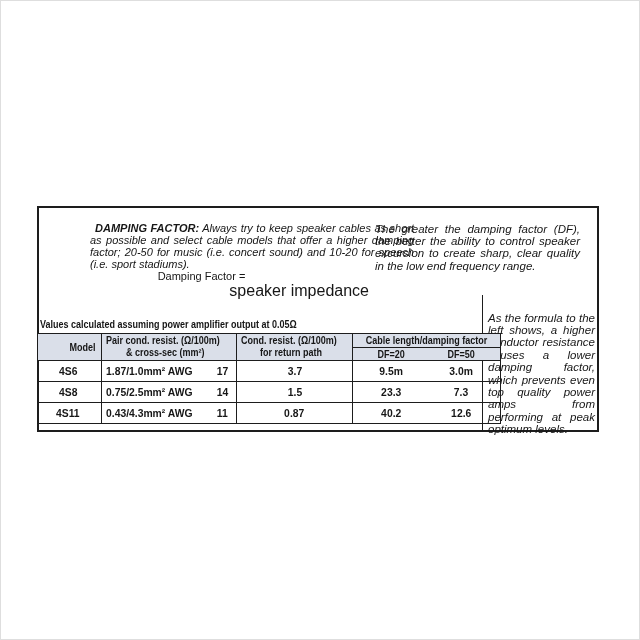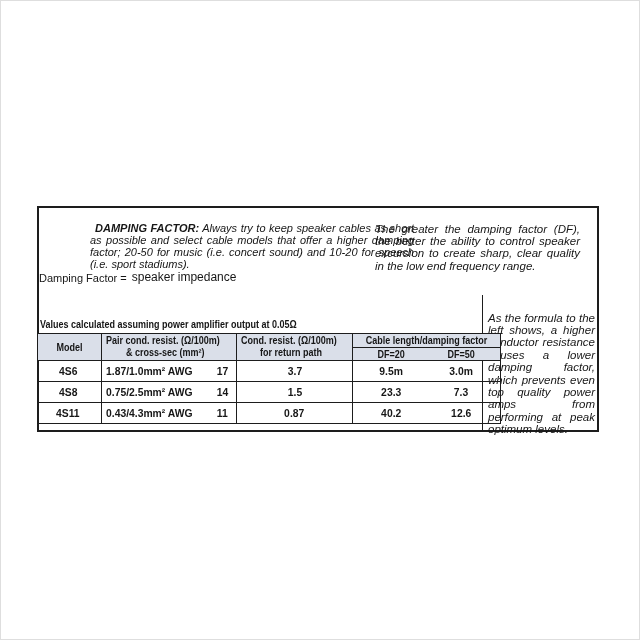--- a/index.html
+++ b/index.html
@@ -17,23 +17,23 @@
     position:absolute;left:11px;top:4px;width:324px;
     font-style:italic;font-size:11px;line-height:1.08;
     text-align:justify;text-indent:5px;margin-left:40px;
   }
   .intro .hd{font-weight:bold;}
   .df-benefit{
     position:absolute;left:336px;top:3px;width:205px;
     font-style:italic;font-size:11.5px;line-height:1.08;text-align:justify;
   }
   
-  .formula{position:absolute;left:0px;top:62px;display:flex;align-items:center;}
+  .formula{position:absolute;left:0px;top:62px;display:flex;align-items:center;flex-direction:column;}
   .formula .lbl{font-size:11px;white-space:nowrap;margin-right:5px;}
-  .fraction{display:inline-block;text-align:left;min-width:330px;font-size:12px;}
+  .fraction{display:inline-block;text-align:right;min-width:330px;font-size:16px;}
   .fraction .num{display:block;padding-bottom:1px;}
   .fraction .den{display:block;border-top:1.5px solid #1d1d1d;padding-top:1px;white-space:nowrap;}
   
   .side-divider{position:absolute;left:443px;top:87px;bottom:0;width:0;border-left:1.5px solid #1d1d1d;}
   .side-note{
     position:absolute;left:449px;top:92px;width:107px;
     font-style:italic;font-size:11.5px;line-height:1.08;text-align:justify;
   }
   
   .values-note{position:absolute;left:1px;top:111px;font-size:10px;font-weight:bold;white-space:nowrap;}
@@ -42,21 +42,21 @@
     font-weight:bold;
   }
   table.spec th, table.spec td{
     border:1.5px solid #1d1d1d;padding:0 4px;box-sizing:border-box;overflow:hidden;
   }
   table.spec th{background:#dadfe9;font-size:10px;font-weight:bold;}
   .col-model{width:64px;}
   .col-pair{width:114px;}
   .col-cond{width:112px;}
   .col-cable{width:148px;}
-  .th-model{text-align:center;font-size:11px;}
+  .th-model{text-align:right;font-size:11px;}
   .th-left{text-align:center;vertical-align:middle;line-height:1.25;}
   .th-cable{text-align:center;height:14px;}
   .th-df{height:13px;padding:0;}
   .df-split{display:flex;width:100%;}
   .df-split > span{flex:1;text-align:center;}
   table.spec td{height:21px;font-size:11.5px;vertical-align:middle;}
   td.model-cell{text-align:center;padding-left:8px;font-size:12px;}
   td.pair-cell .pair-flex{display:flex;justify-content:space-between;align-items:center;}
   td.pair-cell .awg{padding-right:4px;}
   td.cond-cell{text-align:center;}

